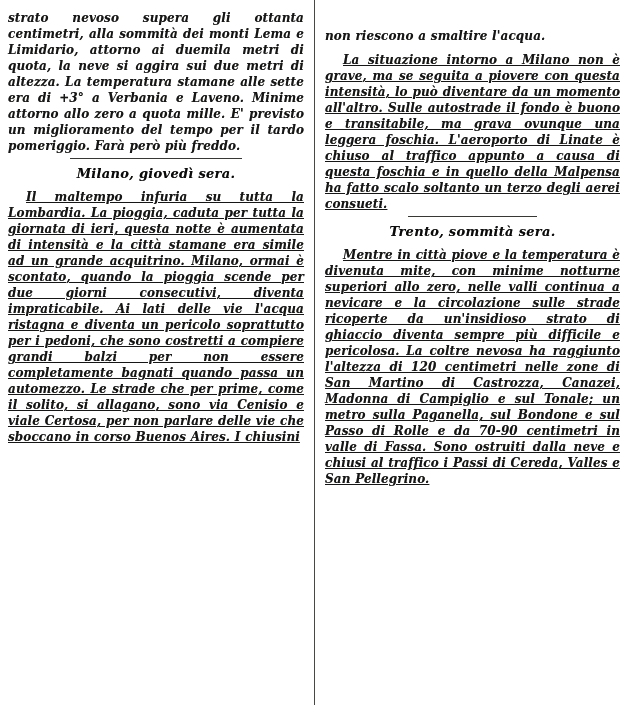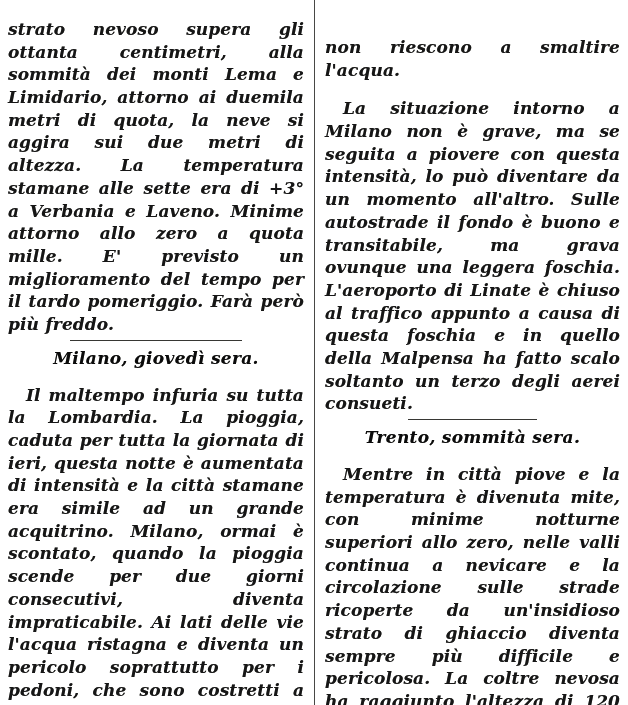--- a/index.html
+++ b/index.html
@@ -38,36 +38,37 @@
     padding: 2px 10px 0 4px;
   }
   .col-right {
     width: 50%;
     padding: 20px 4px 0 10px;
     border-left: 1px solid #4a4a48;
   }
   .para {
     font-style: italic;
     font-weight: 700;
-    font-size: 17px;
+    font-size: 12px;
     line-height: 1.335;
     text-align: justify;
     text-justify: inter-word;
     color: #1b1b1b;
-    margin: 16px 0 0 0;
+    margin: 8px 0 0 0;
     letter-spacing: 0.1px;
     word-spacing: 0.4px;
   }
   .para.indent {
     text-indent: 18px;
+    text-decoration: underline;
   }
   .head {
     font-style: italic;
     font-weight: 700;
-    font-size: 17px;
+    font-size: 13px;
     text-align: center;
     color: #111;
     margin: 7px 0 4px 0;
     letter-spacing: 0.3px;
   }
   .rule {
     border: 0;
     border-top: 1px solid #3a3a38;
     width: 58%;
     margin: 4px auto 5px auto;

